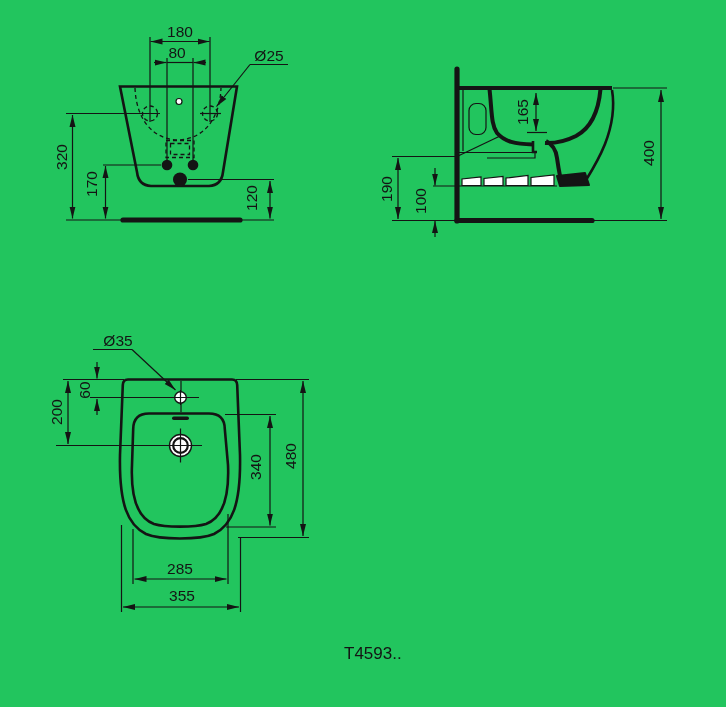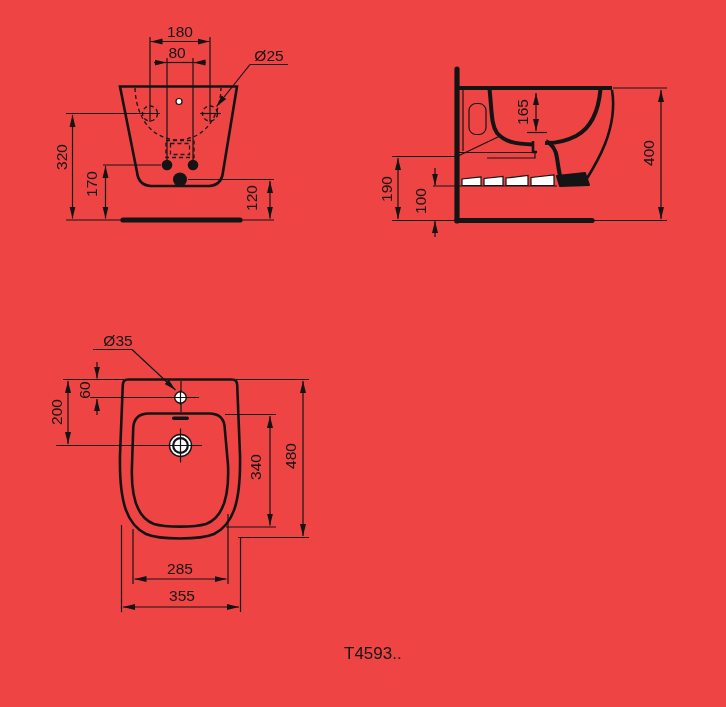--- a/index.html
+++ b/index.html
@@ -1,16 +1,16 @@
 <!DOCTYPE html>
 <html><head>
 <meta charset="utf-8">
 <style>
   html,body{margin:0;padding:0;background:#ffffff;}
-  .page{position:relative;width:726px;height:707px;background:#ef4444;overflow:hidden;
+  .page{position:relative;width:726px;height:707px;background:#22c55e;overflow:hidden;
         font-family:"Liberation Sans", sans-serif;}
   svg{display:block;}
   .thin{stroke:#141414;stroke-width:1.2;fill:none;}
   .mid{stroke:#141414;stroke-width:2.6;fill:none;}
   .thick{stroke:#141414;stroke-width:4;fill:none;}
   .xthick{stroke:#141414;stroke-width:5.2;fill:none;stroke-linecap:round;}
   .dash{stroke:#141414;stroke-width:1.3;fill:none;stroke-dasharray:4 3;}
   .dot{fill:#141414;stroke:none;}
   .white{fill:#ffffff;}
   .dimtxt{font-family:"Liberation Sans", sans-serif;font-size:15.5px;fill:#141414;}

